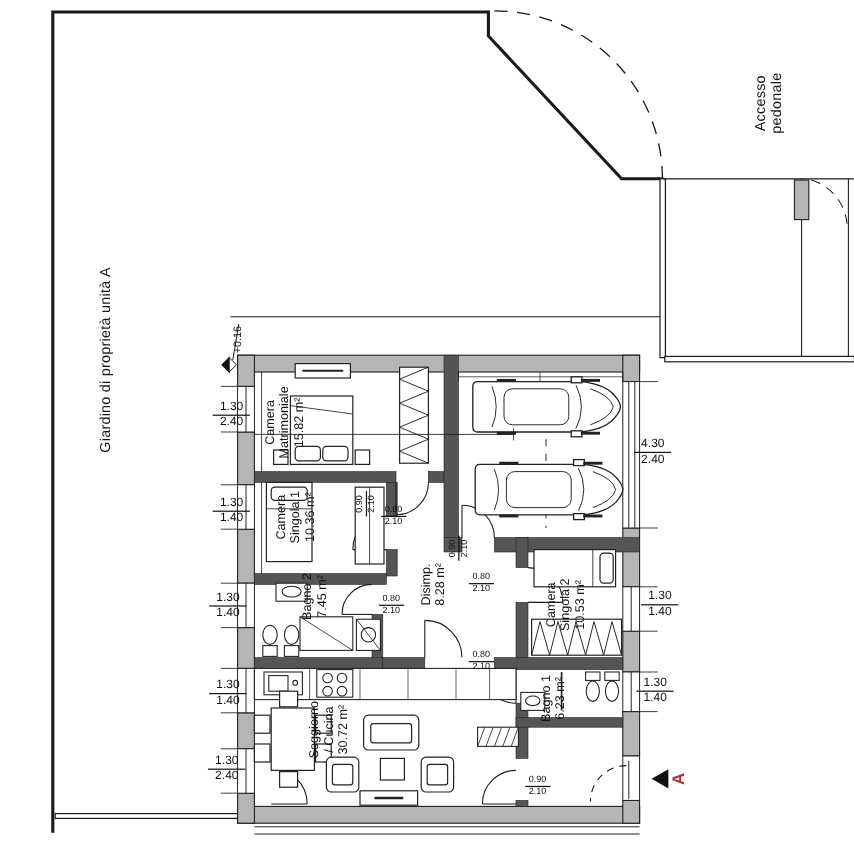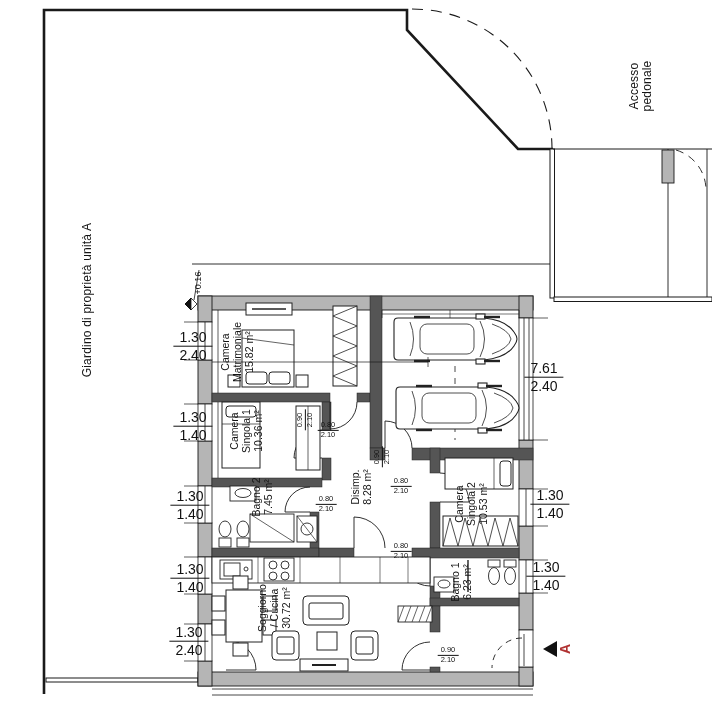--- a/index.html
+++ b/index.html
@@ -4,21 +4,21 @@
 <style>
   html,body{margin:0;padding:0;background:#fff;}
   .canvas{position:relative;width:712px;height:704px;background:#fff;overflow:hidden;
           font-family:"Liberation Sans",sans-serif;color:#111;}
   .plan-svg{position:absolute;left:0;top:0;}
   .lbl{position:absolute;transform:translate(-50%,-50%) rotate(-90deg);
        white-space:pre-line;text-align:center;font-size:10.5px;line-height:1.12;color:#141414;}
   .lbl.site{font-size:12px;letter-spacing:.2px;}
   .lbl.small{font-size:9px;}
   .dim{position:absolute;transform:translate(-50%,-50%);display:flex;flex-direction:column;
-       align-items:center;font-size:14px;line-height:1.2;color:#111;}
+       align-items:center;font-size:10px;line-height:1.2;color:#111;}
   .dim .t{border-bottom:1px solid #111;padding:0 6px;}
   .dim .b{padding:0 6px;}
   .dim.v{transform:translate(-50%,-50%) rotate(-90deg);}
   .dim.door{font-size:7.5px;line-height:1.15;}
   .dim.door .t,.dim.door .b{padding:0 3px;}
   .section-a{position:absolute;transform:translate(-50%,-50%) rotate(-90deg);
              font-size:14px;font-weight:bold;color:#b03232;}
 </style>
 </head>
 <body>
@@ -385,21 +385,21 @@
   <div class="dim" style="left:190px;top:578px">
       <span class="t">1.30</span>
       <span class="b">1.40</span>
     </div>
   <div class="dim" style="left:189px;top:641px">
       <span class="t">1.30</span>
       <span class="b">2.40</span>
     </div>
 
   <div class="dim" style="left:544px;top:377px">
-      <span class="t">7.61</span>
+      <span class="t">4.30</span>
       <span class="b">2.40</span>
     </div>
   <div class="dim" style="left:550px;top:504px">
       <span class="t">1.30</span>
       <span class="b">1.40</span>
     </div>
   <div class="dim" style="left:546px;top:576px">
       <span class="t">1.30</span>
       <span class="b">1.40</span>
     </div>

